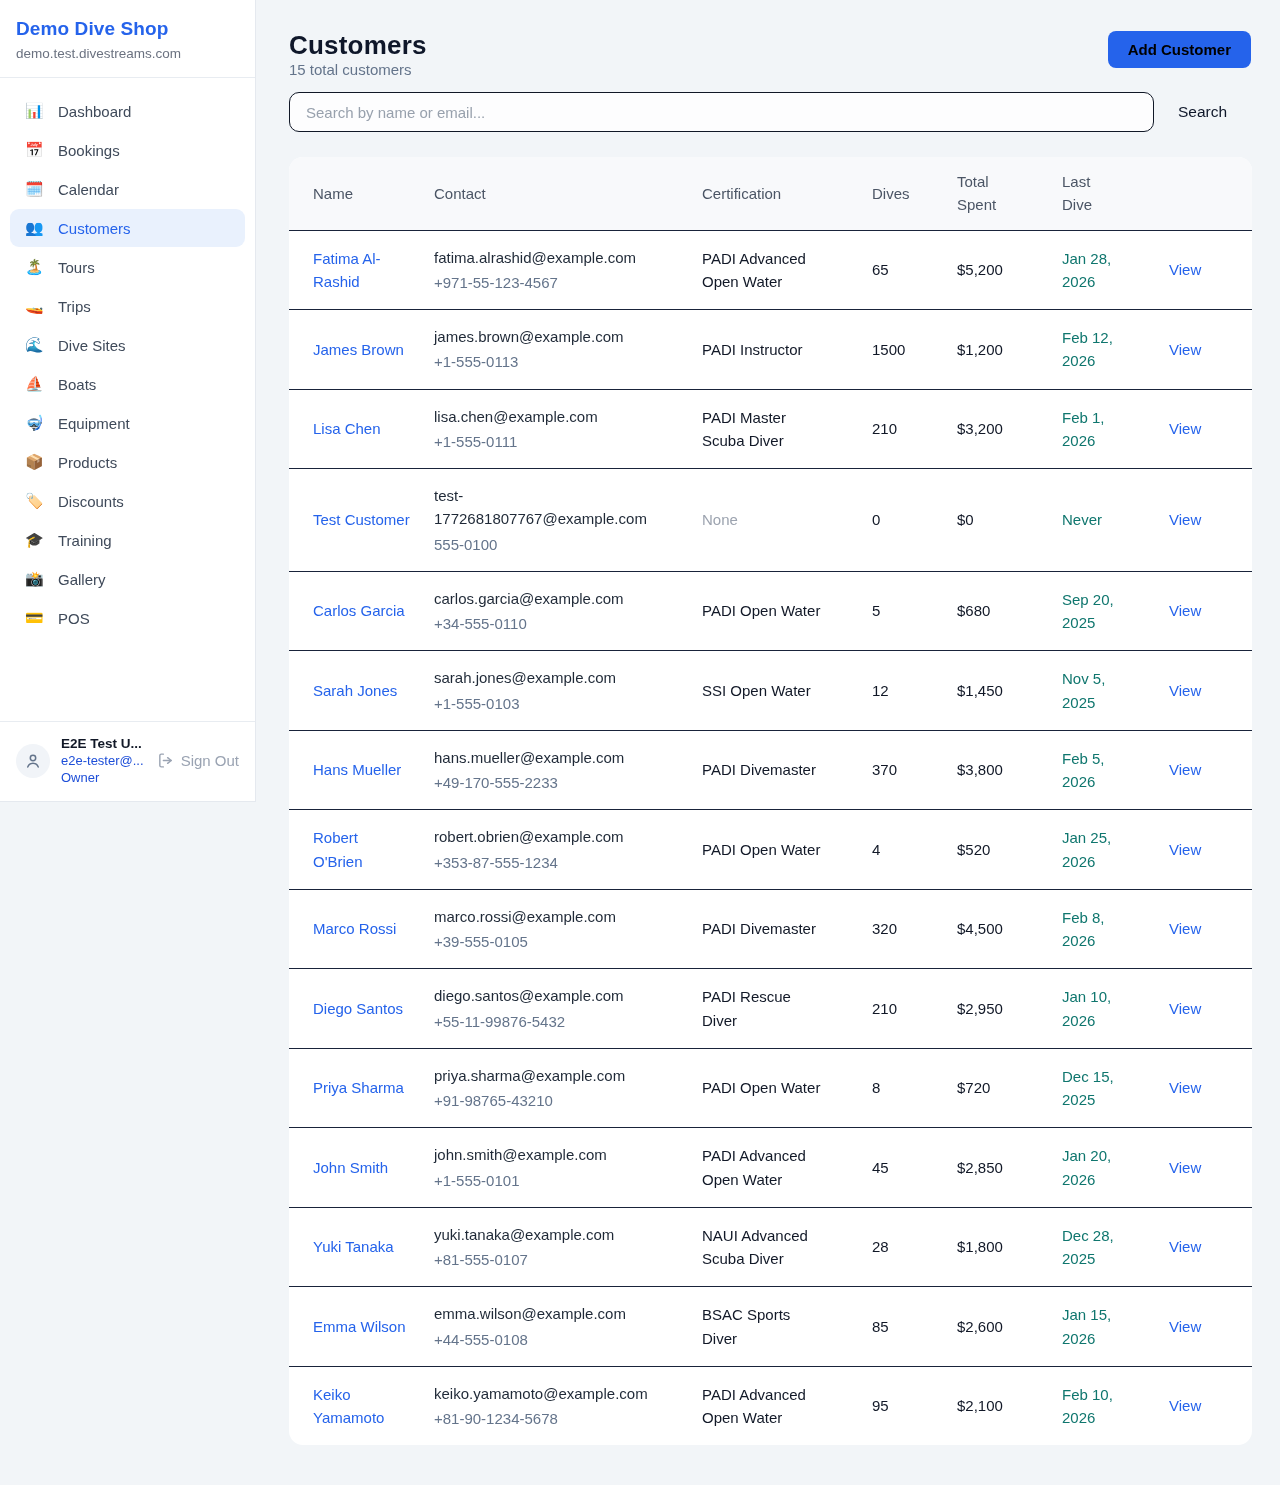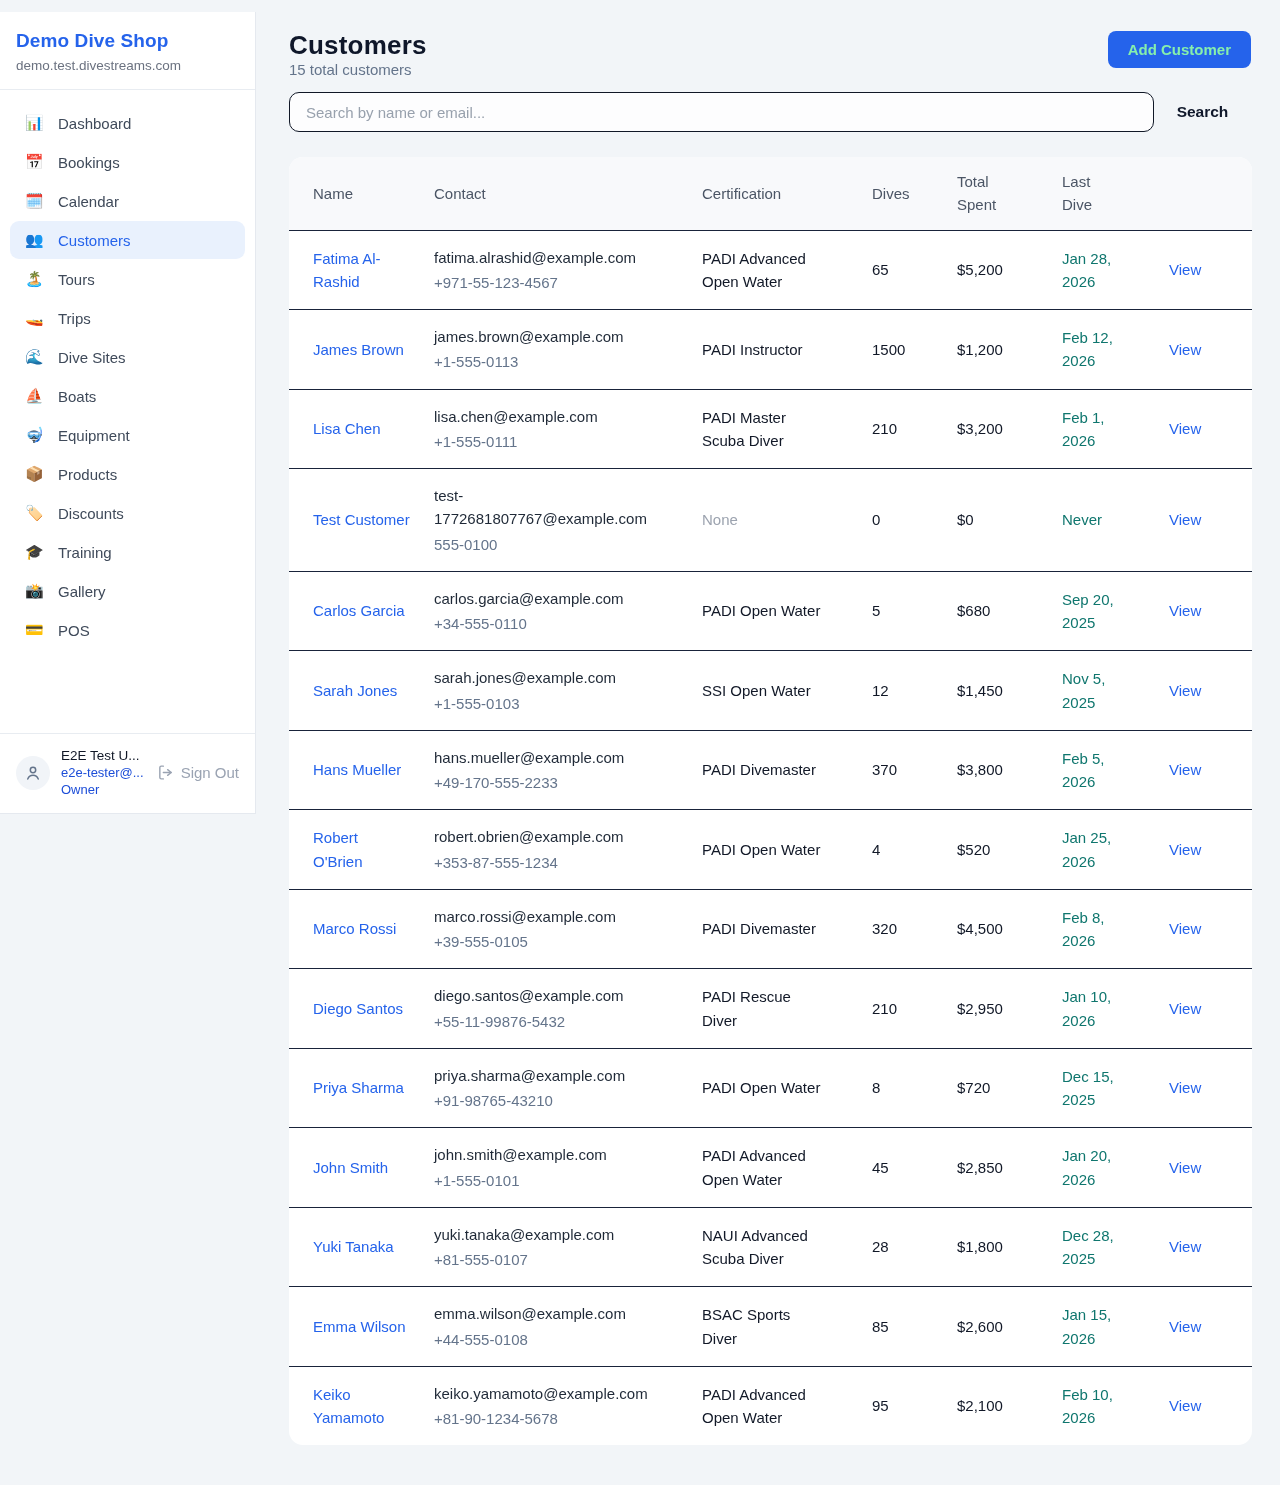--- a/index.html
+++ b/index.html
@@ -7,21 +7,21 @@
   body {
     height:1485px;
     background:#f2f5f8;
     font-family:"Liberation Sans","DejaVu Sans",sans-serif;
     color:#0f172a;
     overflow:hidden;
   }
 
   
   .sidebar {
-    position:absolute; top:12px; left:0;
+    position:absolute; top:0; left:0;
     width:256px; height:802px;
     background:#ffffff;
     border-right:1px solid #e5e9ef;
     border-bottom:1px solid #e5e9ef;
     display:flex; flex-direction:column;
   }
   .sidebar-header { padding:18px 16px 16px 16px; border-bottom:1px solid #e8ecf1; }
   .shop-title { font-size:19px; font-weight:700; color:#2563eb; letter-spacing:.1px; }
   .shop-domain { margin-top:6px; font-size:13.5px; color:#6b7280; }
   .nav { list-style:none; padding:14px 10px; flex:0 0 auto; }
@@ -39,49 +39,49 @@
     border-top:1px solid #e8ecf1;
     padding:14px 14px 16px 16px;
     display:flex; align-items:center; gap:11px;
   }
   .avatar {
     width:34px; height:34px; border-radius:50%;
     background:#f1f4f8; flex:0 0 34px;
     display:flex; align-items:center; justify-content:center;
   }
   .user-meta { min-width:0; flex:1; }
-  .user-name { font-size:13.5px; font-weight:400; color:#111827; white-space:nowrap; }
+  .user-name { font-size:13.5px; font-weight:700; color:#111827; white-space:nowrap; }
   .user-email, .user-role { font-size:13px; color:#1d4ed8; margin-top:2px; white-space:nowrap; }
   .signout {
     display:flex; align-items:center; gap:7px;
     color:#9aa3b2; font-size:15px; cursor:pointer; white-space:nowrap;
     padding-right:2px;
   }
 
   
   .main { margin-left:256px; padding:30px 29px 0 33px; }
   .page-header { display:flex; align-items:flex-start; justify-content:space-between; }
   .page-title { font-size:26px; font-weight:700; color:#0f172a; letter-spacing:.2px; }
   .page-subtitle { font-size:15px; color:#64748b; }
   .add-btn {
-    background:#2563eb; color:#86efac; border:none; cursor:pointer;
+    background:#2563eb; color:#000000; border:none; cursor:pointer;
     font-family:inherit; font-size:15px; font-weight:600;
     padding:0 20px; height:37px; border-radius:8px; margin-top:1px;
   }
   .search-row { display:flex; align-items:center; margin-top:14px; }
   .search-input {
     flex:1; height:40px;
     border:1.5px solid #111827; border-radius:10px;
     background:#fdfdfe; font-family:inherit; font-size:15px; color:#0f172a;
     padding:0 16px; outline:none;
   }
   .search-input::placeholder { color:#98a1ad; }
   .search-btn {
     width:97px; text-align:center; background:none; border:none; cursor:pointer;
-    font-family:inherit; font-size:15.5px; color:#0f172a;font-weight:bold;
+    font-family:inherit; font-size:15.5px; color:#0f172a;
   }
 
   
   .table-card {
     margin-top:25px; background:#ffffff; border-radius:14px;
     overflow:hidden; width:963px;
   }
   table { width:100%; border-collapse:collapse; table-layout:fixed; }
   thead th {
     background:#f8f9fb;

